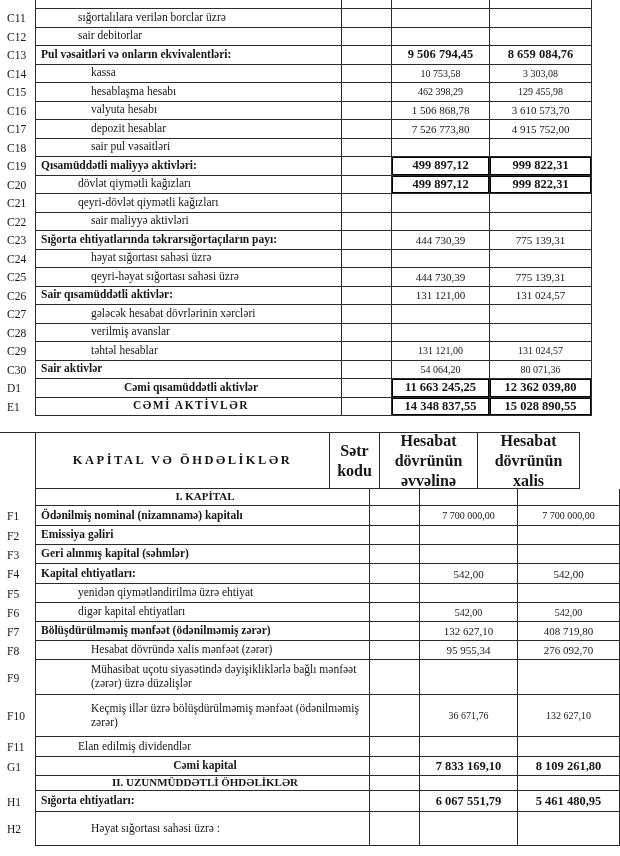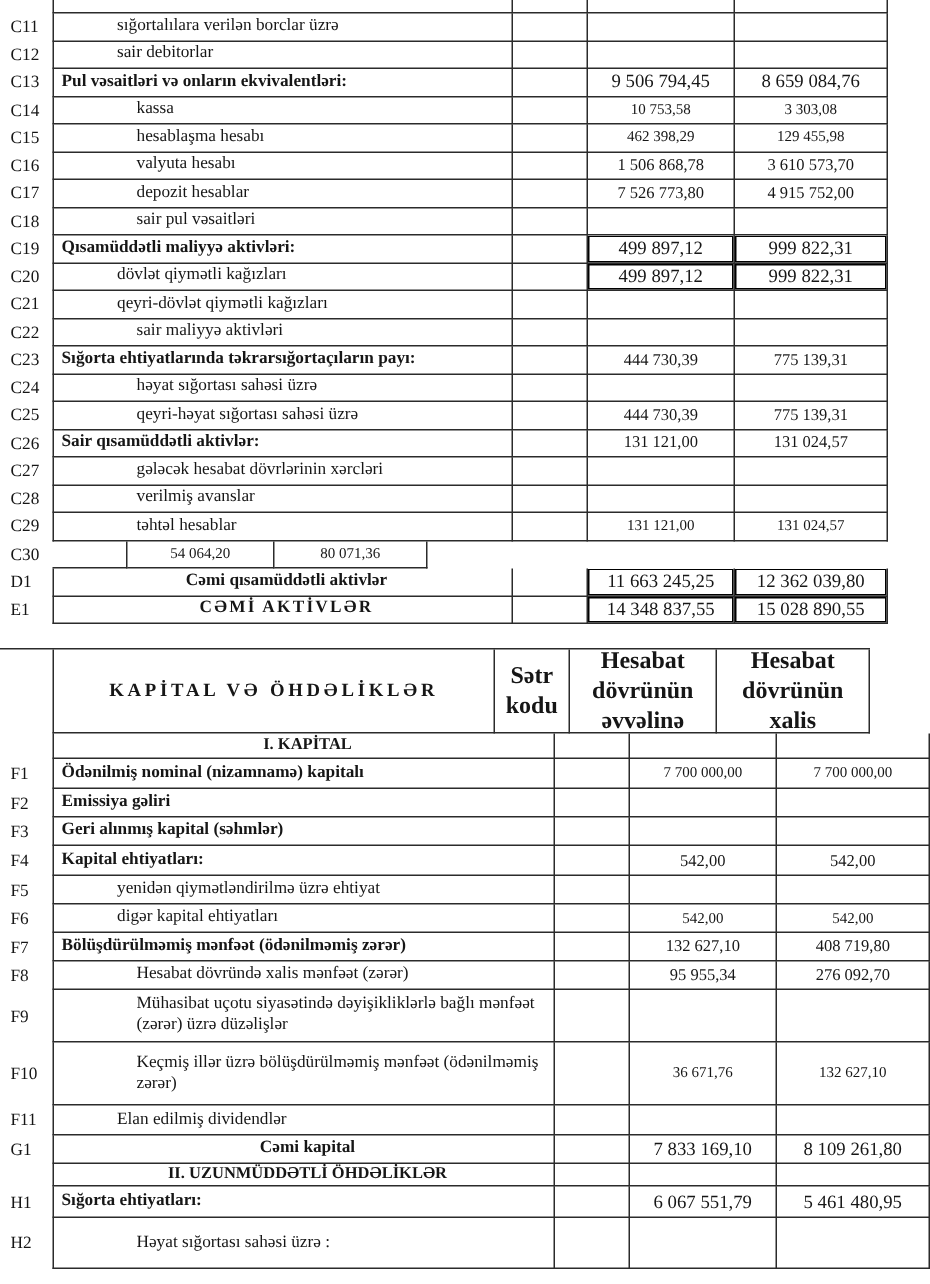--- a/index.html
+++ b/index.html
@@ -38,21 +38,21 @@
   .last { flex:0 0 102px; }
 
   .b { font-weight:bold; }
   .ctr { justify-content:center; padding-left:5px; text-align:center; }
   .caps { letter-spacing:1.5px; }
   .ind1 { padding-left:42px; }
   .ind2 { padding-left:55px; }
   .sec { font-size:11px; }
   .vsz-s { font-size:10px; }
   .vsz-m { font-size:11px; }
-  .vsz-l { font-size:12.5px; }
+  .vsz-l { font-size:12.5px;font-weight:bold; }
   .emph { box-shadow: inset 0 0 0 1px #000; }
 
   #table2 { margin-top:16px; }
   .hdr { display:flex; height:56px; border-top:1.5px solid #2b2b2b; width:580px; }
   .hcell {
     font-weight:bold; text-align:center; justify-content:center;
     font-size:16px; line-height:1.25; padding:2px;
   }
   .htitle { font-size:12.5px; letter-spacing:2.5px; }
 </style>
@@ -197,20 +197,21 @@
       </div>
       <div class="row">
         <div class="gut">C29</div>
         <div class="cell lbl ind2">təhtəl hesablar</div>
         <div class="cell codecol"></div>
         <div class="cell val vsz-s">131 121,00</div>
         <div class="cell val last vsz-s">131 024,57</div>
       </div>
       <div class="row">
         <div class="gut">C30</div>
+        <div class="cell lbl b">Sair aktivlər</div>
         <div class="cell codecol"></div>
         <div class="cell val vsz-s">54 064,20</div>
         <div class="cell val last vsz-s">80 071,36</div>
       </div>
       <div class="row">
         <div class="gut">D1</div>
         <div class="cell lbl b ctr">Cəmi qısamüddətli aktivlər</div>
         <div class="cell codecol"></div>
         <div class="cell val vsz-l emph">11 663 245,25</div>
         <div class="cell val last vsz-l emph">12 362 039,80</div>

